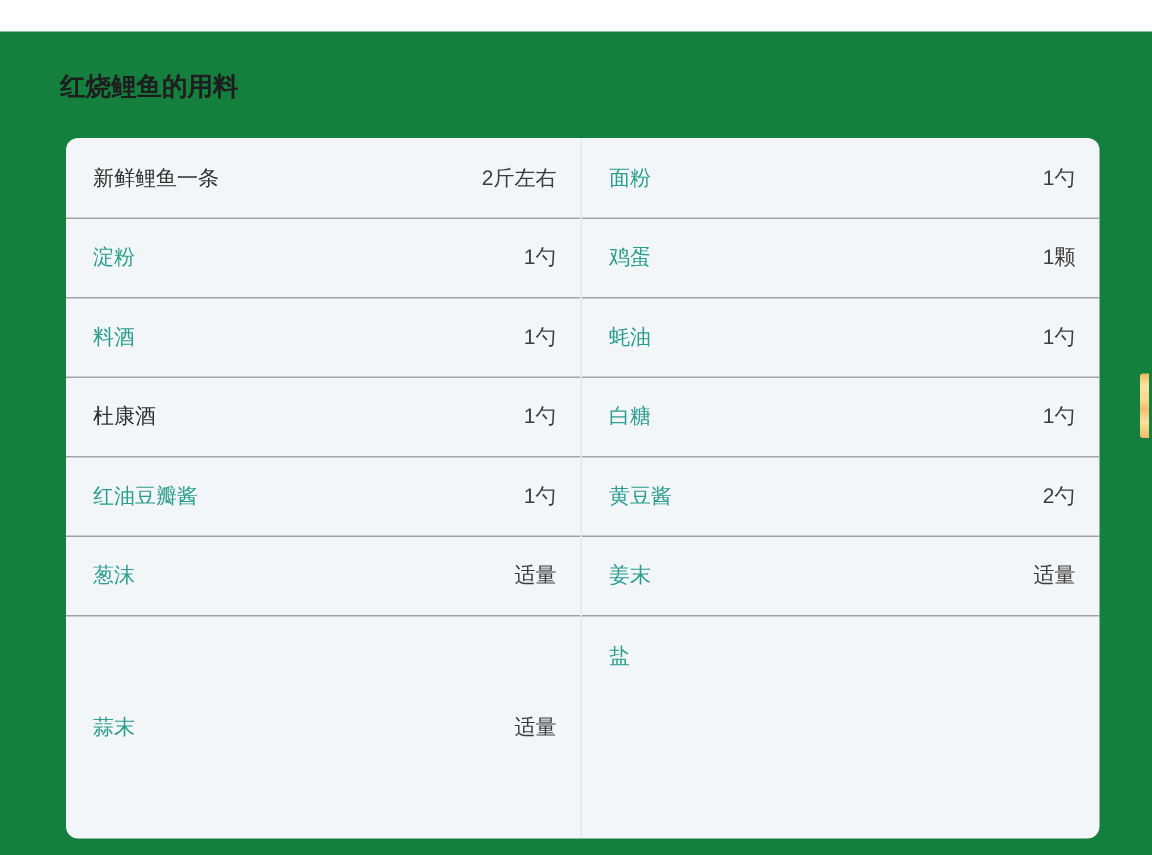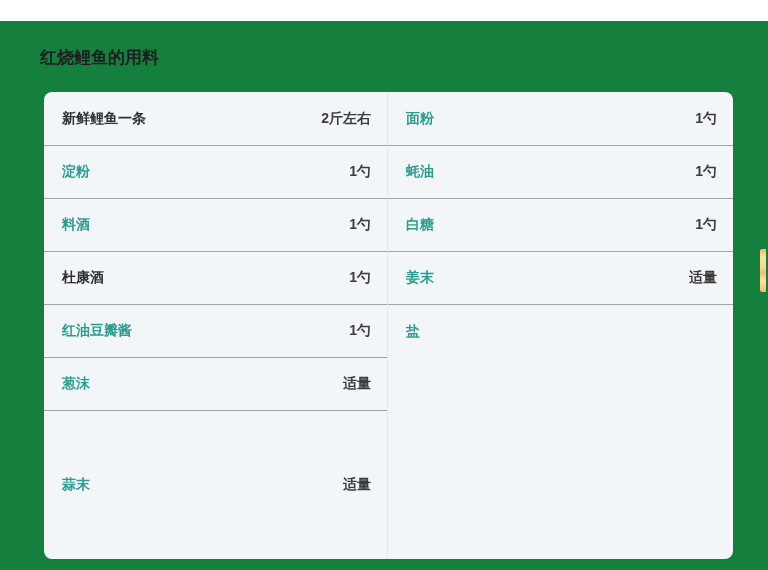--- a/index.html
+++ b/index.html
@@ -29,21 +29,20 @@
   .ingredients-table {
     position: absolute;
     left: 44px;
     top: 71px;
     width: 689px;
     height: 467px;
     background: #f2f6f9;
     border-radius: 8px;
     display: flex;
     overflow: hidden;
-    font-weight: bold;
   }
   .col {
     display: flex;
     flex-direction: column;
     box-sizing: border-box;
   }
   .col-left { width: 343px; }
   .col-right { flex: 1; border-left: 1px solid #e3e8ec; }
   .row {
     box-sizing: border-box;
@@ -125,26 +124,34 @@
         <span class="amount">适量</span>
       </div>
     </div>
 
     <div class="col col-right">
       <div class="row">
         <span class="name link">面粉</span>
         <span class="amount">1勺</span>
       </div>
       <div class="row">
+        <span class="name link">鸡蛋</span>
+        <span class="amount">1颗</span>
+      </div>
+      <div class="row">
         <span class="name link">蚝油</span>
         <span class="amount">1勺</span>
       </div>
       <div class="row">
         <span class="name link">白糖</span>
         <span class="amount">1勺</span>
+      </div>
+      <div class="row">
+        <span class="name link">黄豆酱</span>
+        <span class="amount">2勺</span>
       </div>
       <div class="row">
         <span class="name link">姜末</span>
         <span class="amount">适量</span>
       </div>
       <div class="row row-tall row-tall-right">
         <span class="name link">盐</span>
       </div>
     </div>
 

